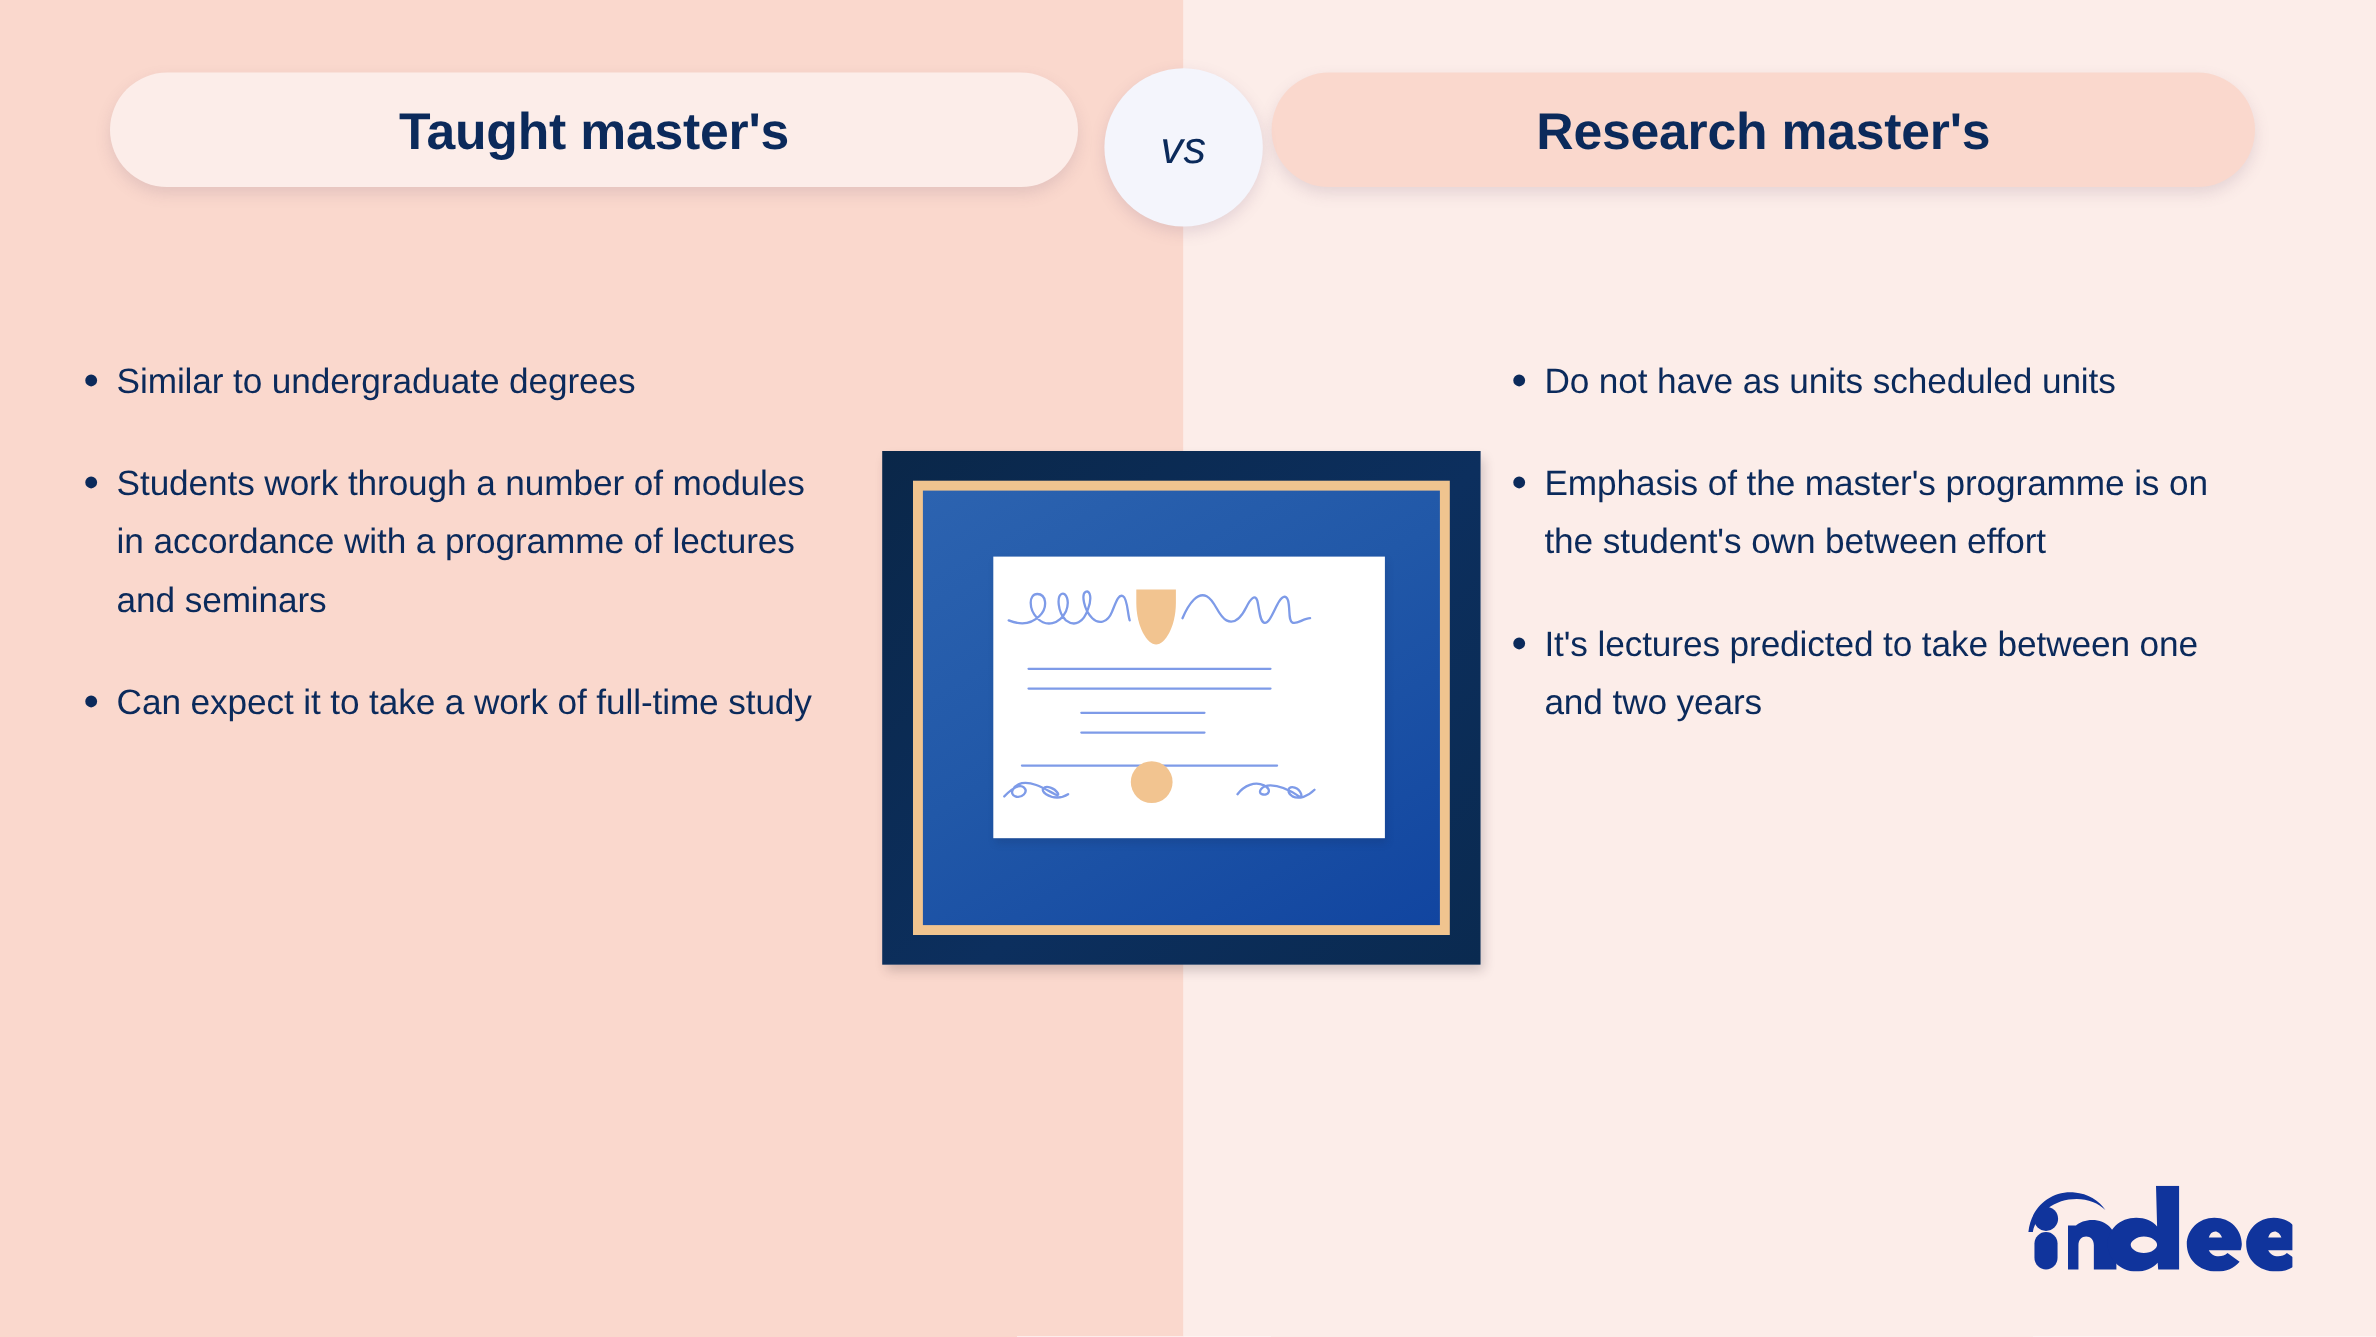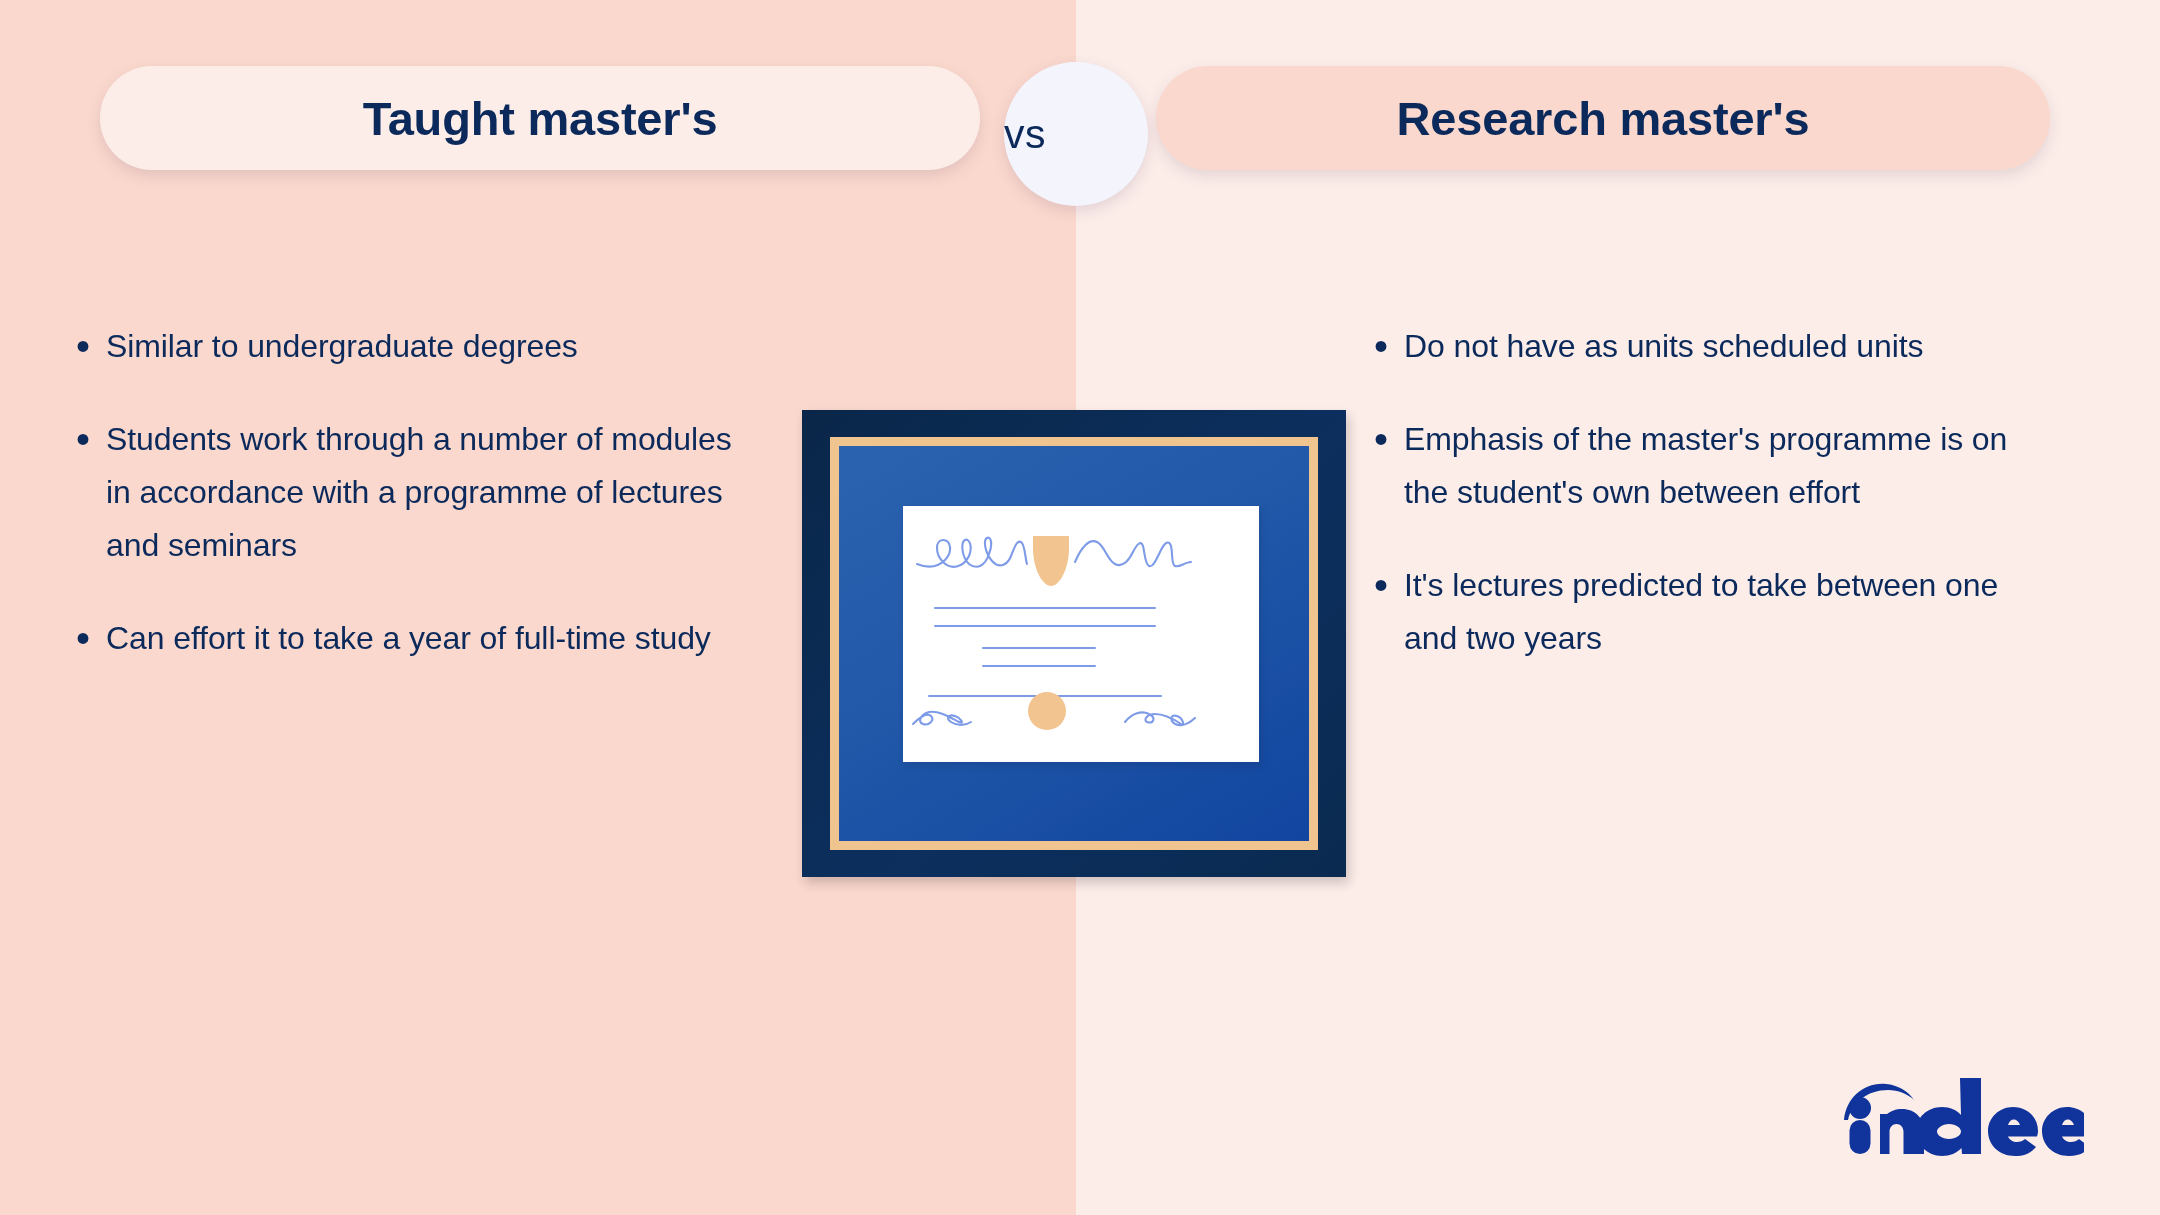--- a/index.html
+++ b/index.html
@@ -64,22 +64,23 @@
     position: absolute;
     left: 1004px;
     top: 62px;
     width: 144px;
     height: 144px;
     border-radius: 50%;
     background: #F4F5FC;
     box-shadow: 0 5px 14px rgba(120, 90, 130, 0.18);
     display: flex;
     align-items: center;
-    justify-content: flex-start;
+    justify-content: center;
     z-index: 5;
+    font-style: italic;
   }
   #vs-badge .vs-text {
     font-size: 41px;
     color: #0B2A5B;
     letter-spacing: 0.5px;
   }
 
   
   .bullet-list {
     position: absolute;
@@ -187,21 +188,21 @@
     <li class="bullet-item">
       <span class="bullet-dot">•</span>
       <span class="bullet-text">Similar to undergraduate degrees</span>
     </li>
     <li class="bullet-item">
       <span class="bullet-dot">•</span>
       <span class="bullet-text">Students work through a number of modules in accordance with a programme of lectures and seminars</span>
     </li>
     <li class="bullet-item">
       <span class="bullet-dot">•</span>
-      <span class="bullet-text">Can effort it to take a year of full-time study</span>
+      <span class="bullet-text">Can expect it to take a work of full-time study</span>
     </li>
   </ul>
 
   <ul class="bullet-list" id="list-right">
     <li class="bullet-item">
       <span class="bullet-dot">•</span>
       <span class="bullet-text">Do not have as units scheduled units</span>
     </li>
     <li class="bullet-item">
       <span class="bullet-dot">•</span>

